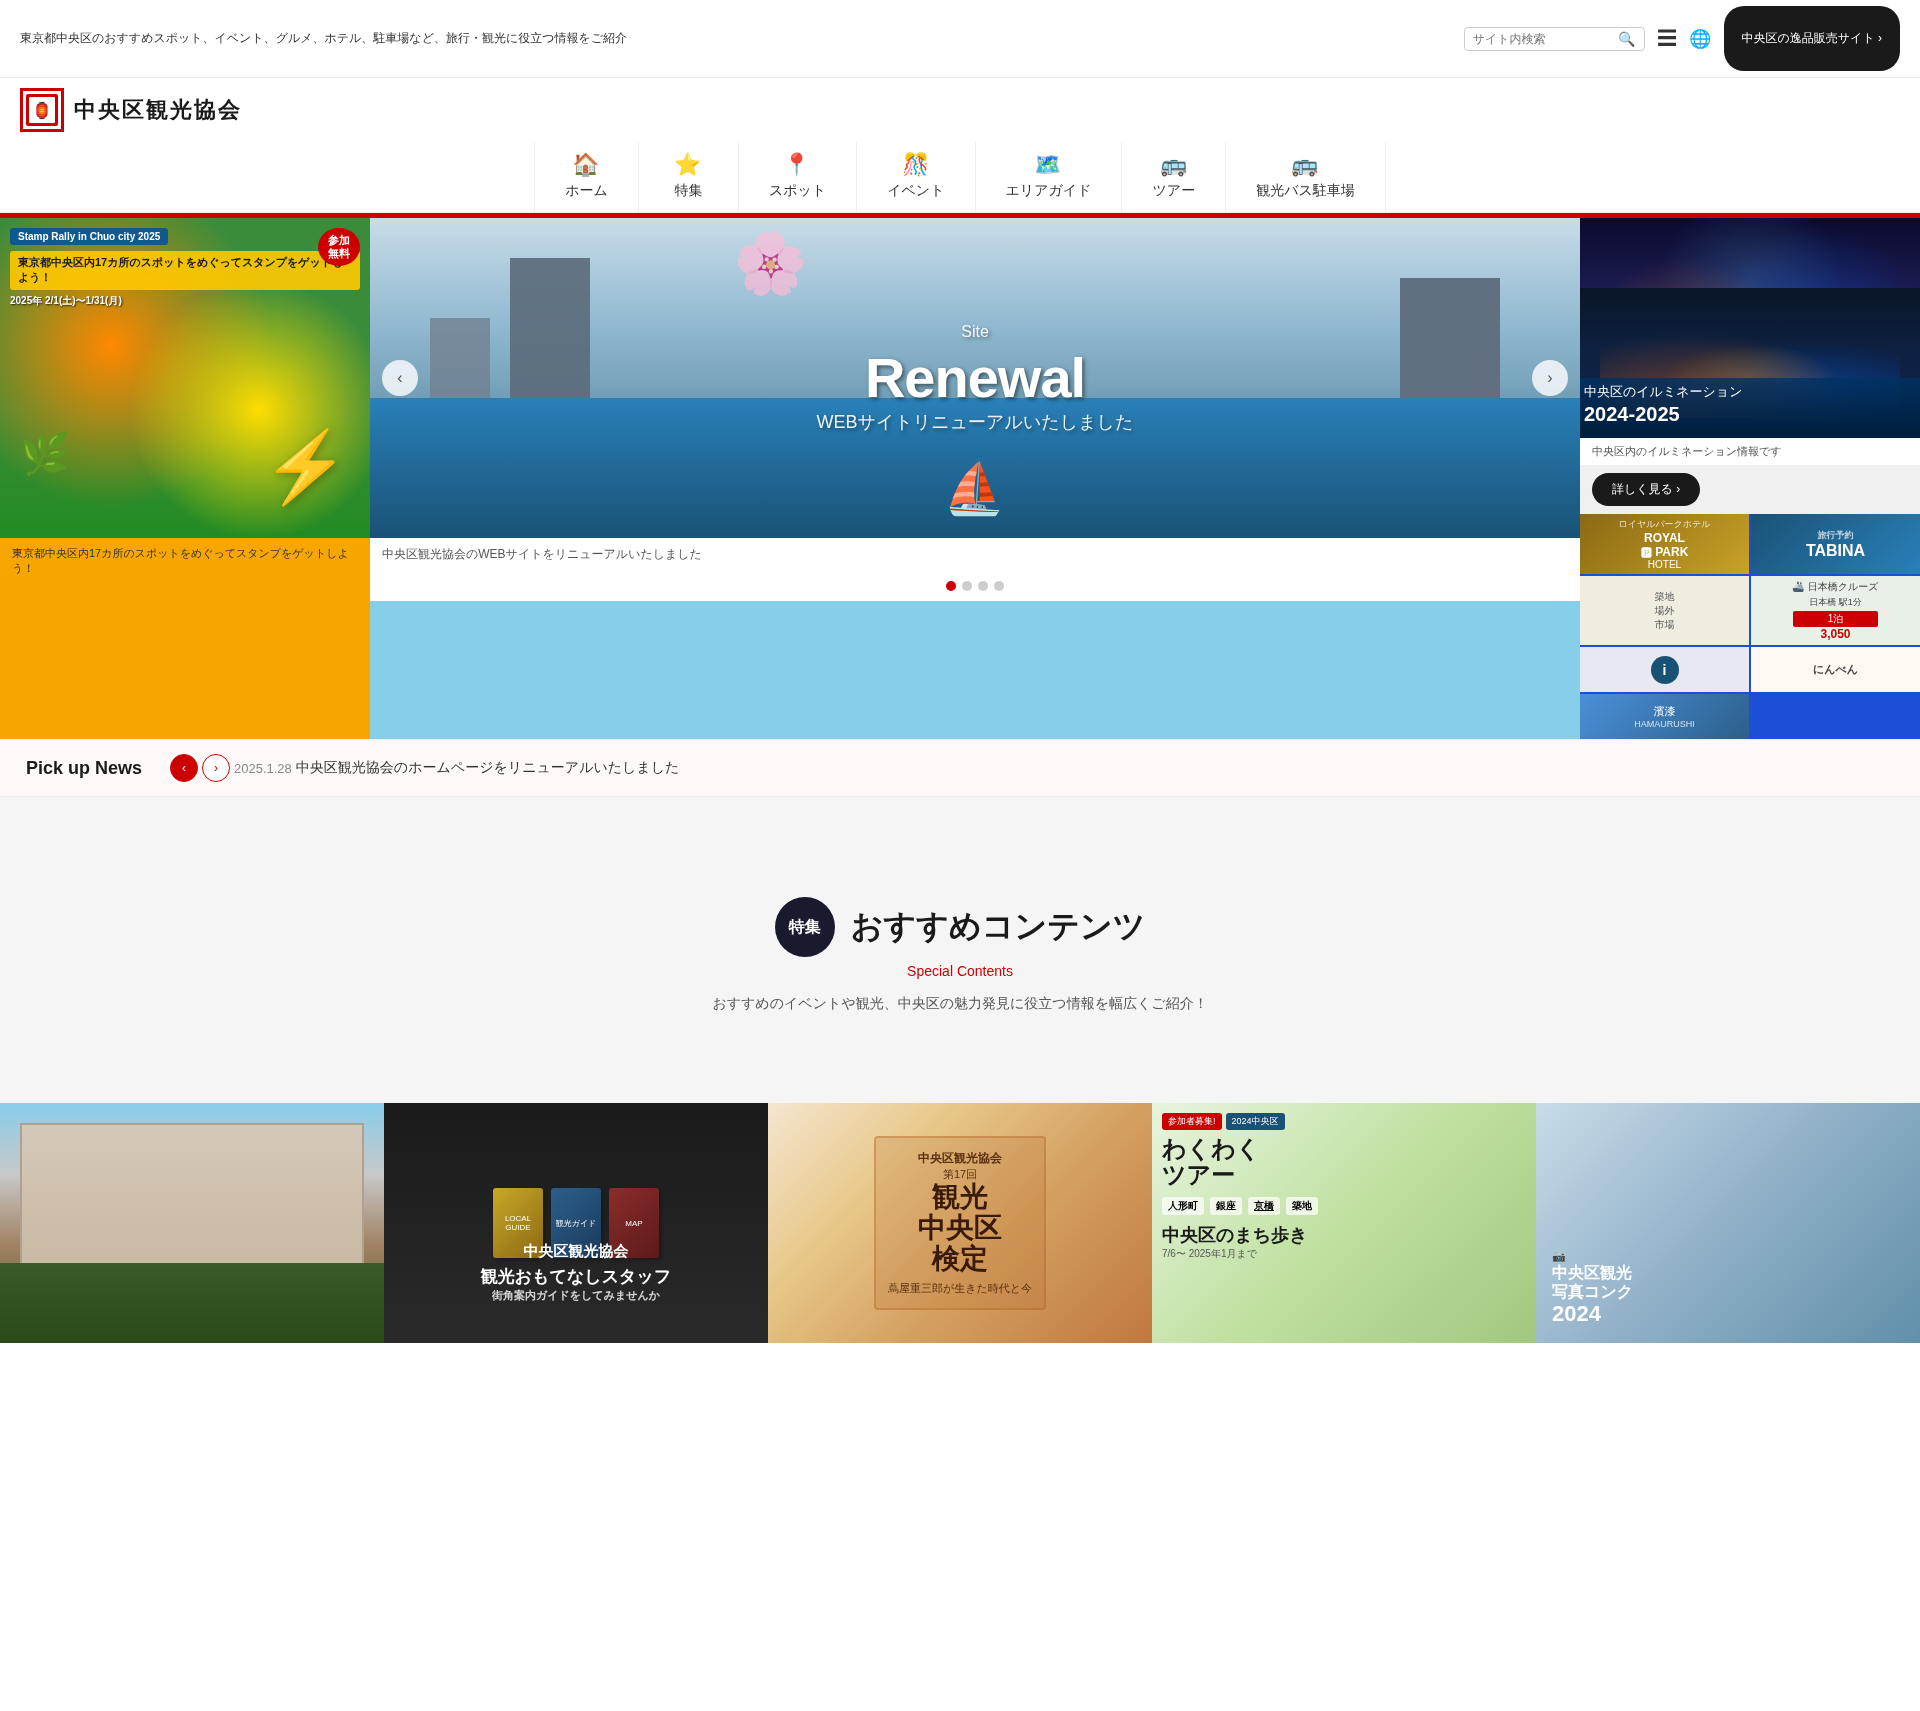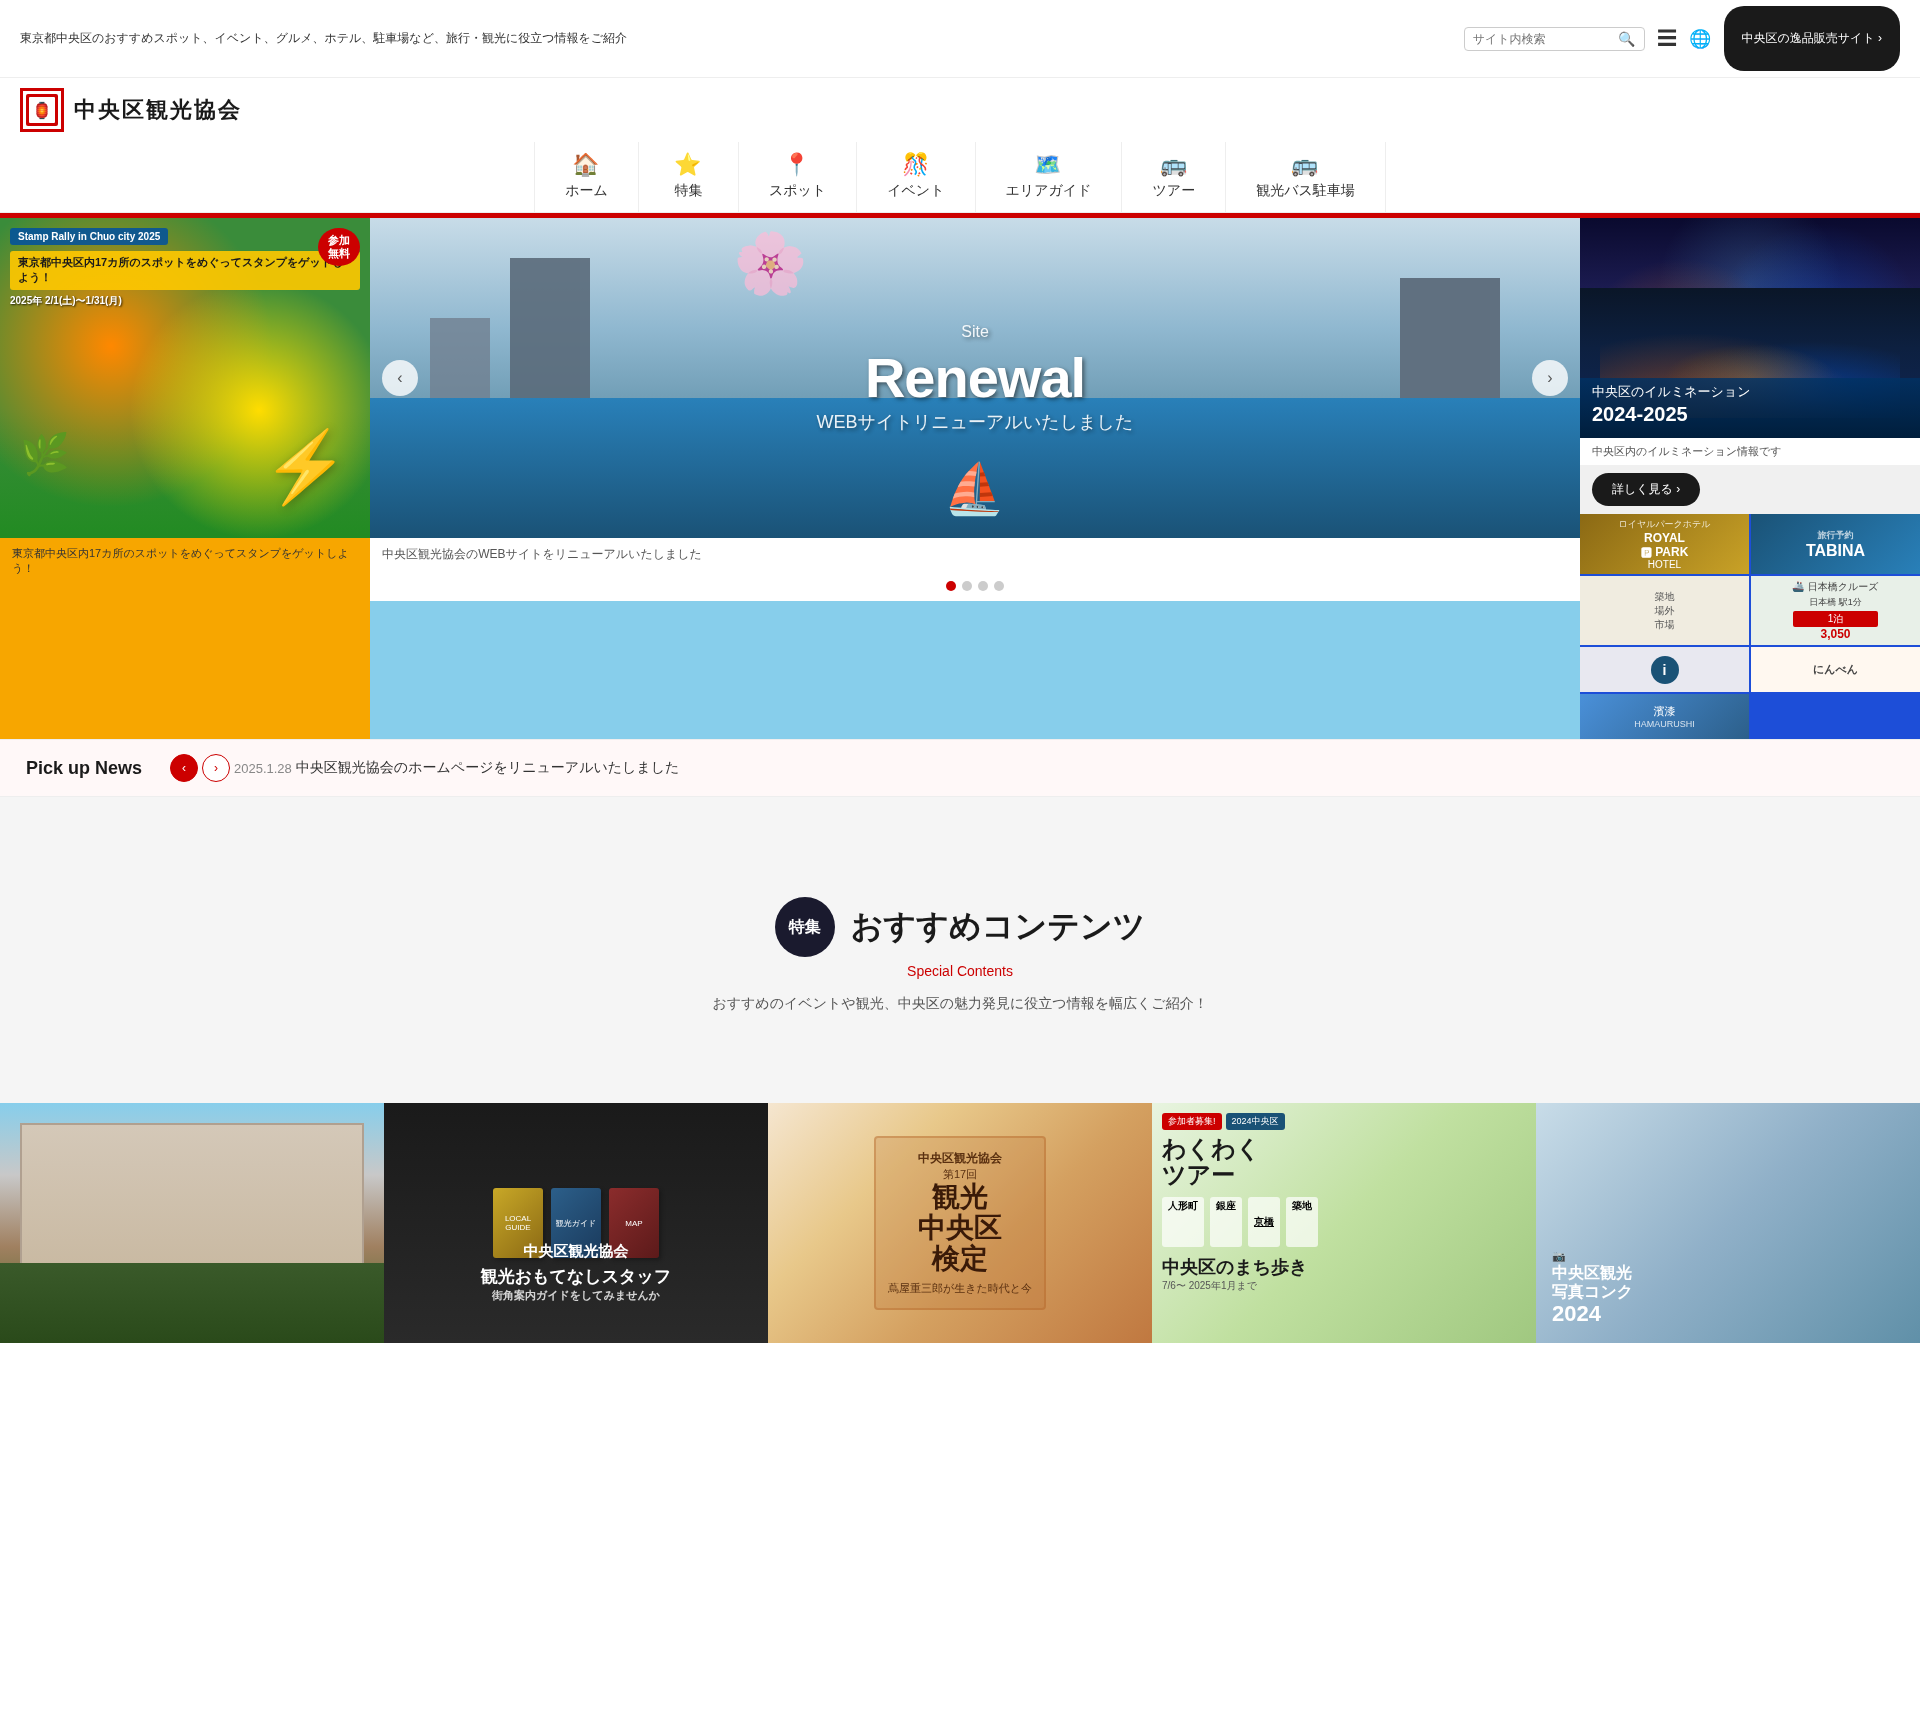--- a/index.html
+++ b/index.html
@@ -275,21 +275,21 @@
       position: absolute;
       inset: 0;
       background: 
         radial-gradient(circle at 30% 70%, rgba(255,120,0,0.4) 0%, transparent 40%),
         radial-gradient(circle at 70% 50%, rgba(0,100,255,0.3) 0%, transparent 40%),
         radial-gradient(circle at 50% 30%, rgba(100,200,255,0.2) 0%, transparent 40%);
     }
     .illumination-text-overlay {
       position: absolute;
       bottom: 12px;
-      left: 12px;
+      left: 4px;
       color: #fff;
     }
     .illumination-label { font-size: 13px; margin-bottom: 2px; }
     .illumination-year { font-size: 20px; font-weight: bold; }
     .hero-right-caption {
       background: #fff;
       padding: 6px 12px;
       font-size: 11px;
       color: #555;
     }
@@ -755,21 +755,21 @@
     <div style="position:absolute;inset:0;padding:10px;">
 
       <div style="display:flex;gap:4px;margin-bottom:6px;">
         <span style="background:#cc0000;color:#fff;font-size:9px;padding:2px 6px;border-radius:3px;">参加者募集!</span>
         <span style="background:#1a5276;color:#fff;font-size:9px;padding:2px 6px;border-radius:3px;">2024中央区</span>
       </div>
       <div style="font-size:24px;font-weight:bold;color:#1a1a1a;line-height:1.1;">わくわく<br>ツアー</div>
       <div style="display:flex;gap:6px;flex-wrap:wrap;margin-top:8px;">
         <span style="background:rgba(255,255,255,0.7);padding:2px 6px;border-radius:3px;font-size:10px;font-weight:bold;">人形町</span>
         <span style="background:rgba(255,255,255,0.7);padding:2px 6px;border-radius:3px;font-size:10px;font-weight:bold;">銀座</span>
-        <span style="background:rgba(255,255,255,0.7);padding:18px 6px;border-radius:3px;font-size:10px;font-weight:bold;text-decoration:underline;">京橋</span>
+        <span style="background:rgba(255,255,255,0.7);padding:2px 6px;border-radius:3px;font-size:10px;font-weight:bold;text-decoration:underline;">京橋</span>
         <span style="background:rgba(255,255,255,0.7);padding:2px 6px;border-radius:3px;font-size:10px;font-weight:bold;">築地</span>
       </div>
       <div style="margin-top:8px;">
         <div style="font-size:18px;font-weight:bold;color:#1a1a1a;">中央区のまち歩き</div>
         <div style="font-size:10px;color:#555;">7/6〜 2025年1月まで</div>
       </div>
     </div>
   </div>
 
   <div class="content-card card-5">

